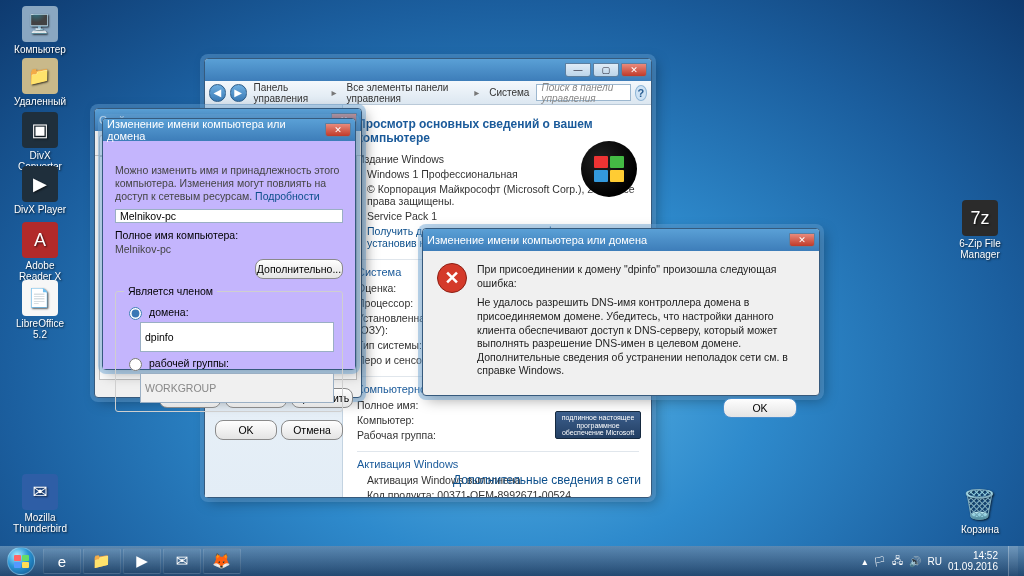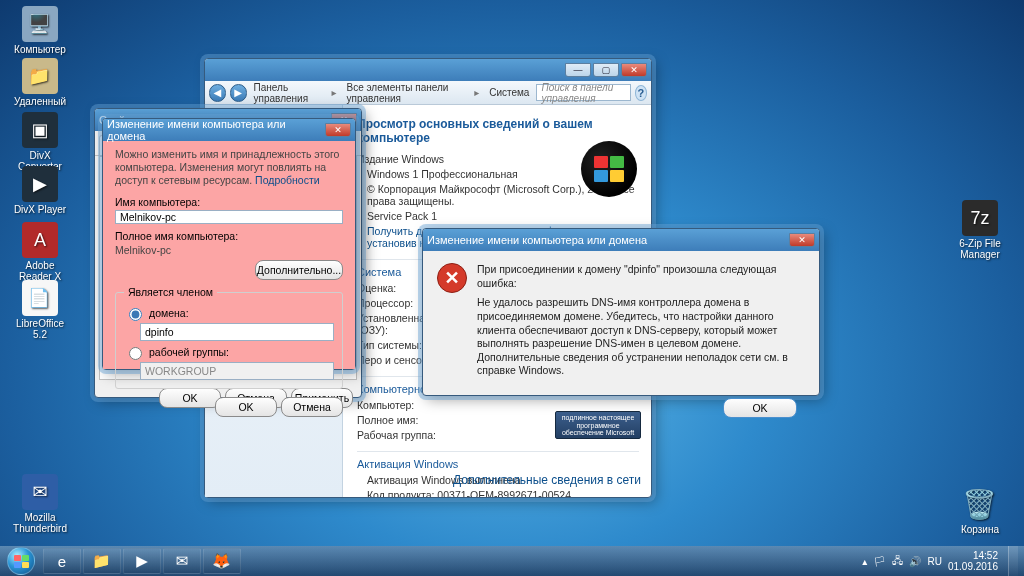--- a/index.html
+++ b/index.html
@@ -68,25 +68,25 @@
   .tab.active { background:#fff; }
   .tabbody { background:#fff; margin:0 4px 4px; border:1px solid #c0c0c0; height:224px; padding:10px;
     font-size:10.5px; }
   .btnrow { display:flex; gap:4px; justify-content:flex-end; padding:4px 8px 8px; }
   .btn { min-width:62px; height:20px; border:1px solid #8a8a8a; border-radius:8px;
     background:linear-gradient(#fefefe,#e4e4e4); font-size:10.5px; cursor:pointer;
     display:flex; align-items:center; justify-content:center; }
 
   
   #namewin { left:102px; top:118px; width:254px; height:252px; z-index:30; background:#f0f0f0;}
-  #namewin .inner { padding:7px 12px 4px; font-size:10.5px; background:#fca5a5;
+  #namewin .inner { padding:23px 12px 4px; font-size:10.5px; background:#c4b5fd;
     height:calc(100% - 22px); display:flex; flex-direction:column; }
   #namewin .inner p.note { color:#444; line-height:1.25; margin:0 0 6px; }
   #namewin label { display:block; margin:3px 0 2px; }
-  #namewin input[type=text] { width:100%; height:18px; border:1px solid #9aafc4; padding:0 4px;
+  #namewin input[type=text] { width:100%; height:30px; border:1px solid #9aafc4; padding:0 4px;
     font-size:10.5px; }
   #namewin input[disabled] { background:#f0f0f0; color:#888; }
   .radio { display:flex; align-items:center; gap:4px; margin:3px 0 2px; }
   .radio input { accent-color:#3a78b5; }
   .btn.small { min-width:88px; }
 
   
   #errwin { left:422px; top:228px; width:398px; height:168px; z-index:40; background:#f0f0f0;}
   #errwin .inner { display:flex; gap:10px; padding:12px 14px 4px; height:calc(100% - 22px);
     flex-direction:column; }
@@ -214,22 +214,22 @@
       <div class="row link" style="padding-left:10px">Получить доступ к дополнительным функциям, установив новый выпуск Windows 7</div>
 
       <div class="secHdr">Система</div>
       <div class="row"><span class="k">Оценка:</span></div>
       <div class="row"><span class="k">Процессор:</span></div>
       <div class="row"><span class="k">Установленная память (ОЗУ):</span></div>
       <div class="row"><span class="k">Тип системы:</span></div>
       <div class="row"><span class="k">Перо и сенсорный ввод:</span></div>
 
       <div class="secHdr">Компьютерное имя, имя</div>
+      <div class="row"><span class="k">Полное имя:</span></div>
       <div class="row"><span class="k">Компьютер:</span></div>
-      <div class="row"><span class="k">Полное имя:</span></div>
       <div class="row"><span class="k">Рабочая группа:</span></div>
 
       <div class="secHdr">Активация Windows</div>
       <div class="row" style="padding-left:10px">Активация Windows выполнена</div>
       <div class="row" style="padding-left:10px">Код продукта: 00371-OEM-8992671-00524</div>
 
       <div class="badge">подлинное настоящее программное обеспечение Microsoft</div>
       <div class="moreinfo link">Дополнительные сведения в сети</div>
     </div>
   </div>
@@ -259,21 +259,20 @@
     <span class="t">Изменение имени компьютера или домена</span>
     <div class="winbtns">
         <div class="winbtn close">✕</div>
       </div>
   </div>
   <div class="inner">
     <p class="note">
       <span>Можно изменить имя и принадлежность этого компьютера. Изменения могут повлиять на доступ к сетевым ресурсам.</span>
       <span class="link">Подробности</span>
     </p>
-    <label>Имя компьютера:</label>
     <input type="text" value="Melnikov-pc" style="">
     <label style="margin-top:6px">Полное имя компьютера:</label>
     <div style="color:#444">Melnikov-pc</div>
     <div style="text-align:right;margin-top:4px">
       <div class="btn small" style="display:inline-flex">Дополнительно...</div>
     </div>
     <fieldset>
       <legend>Является членом</legend>
       <div class="radio">
           <input type="radio" checked="" style="">

